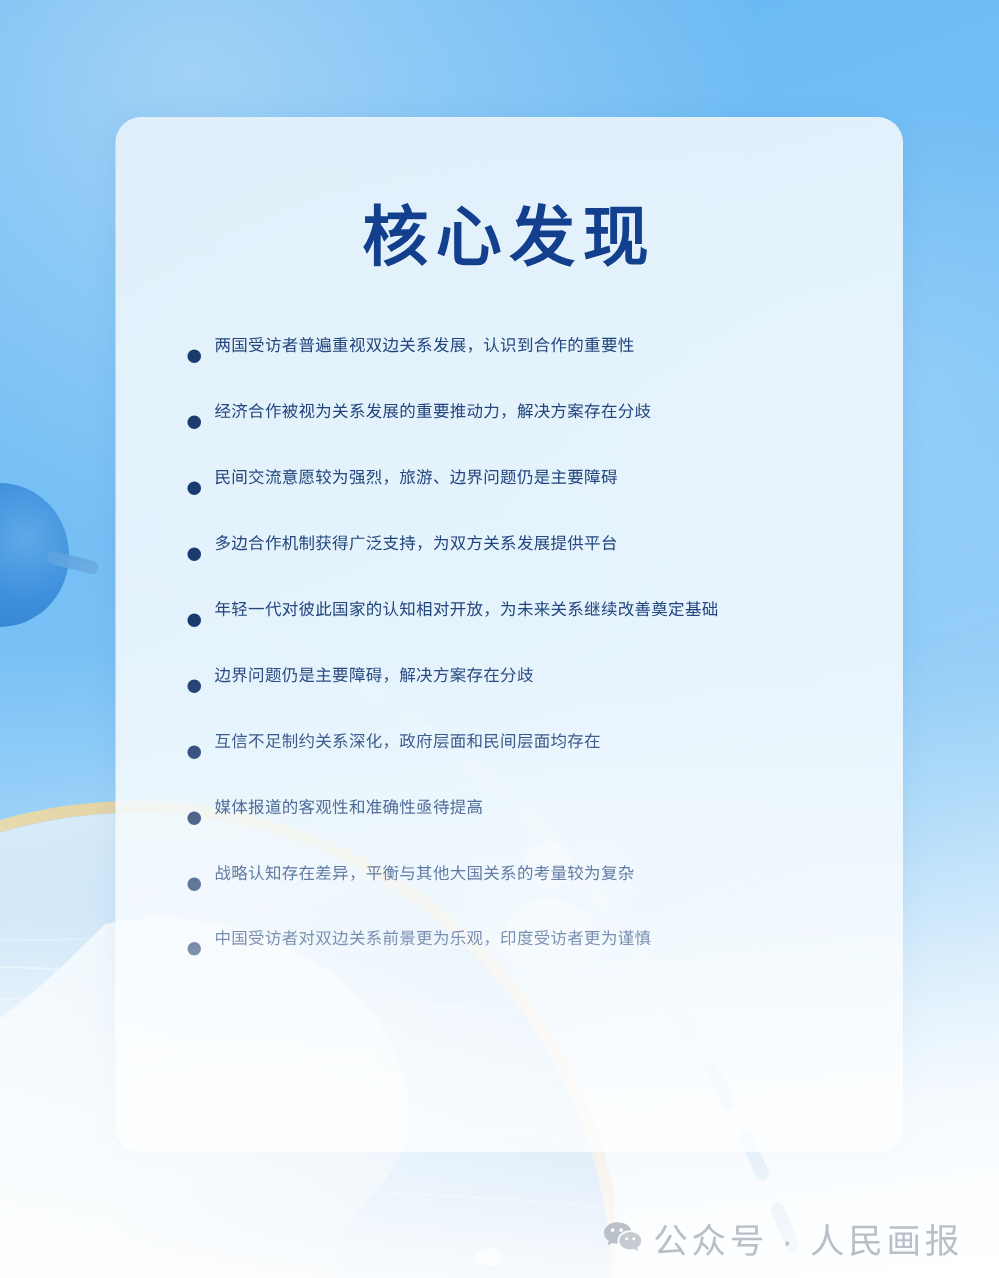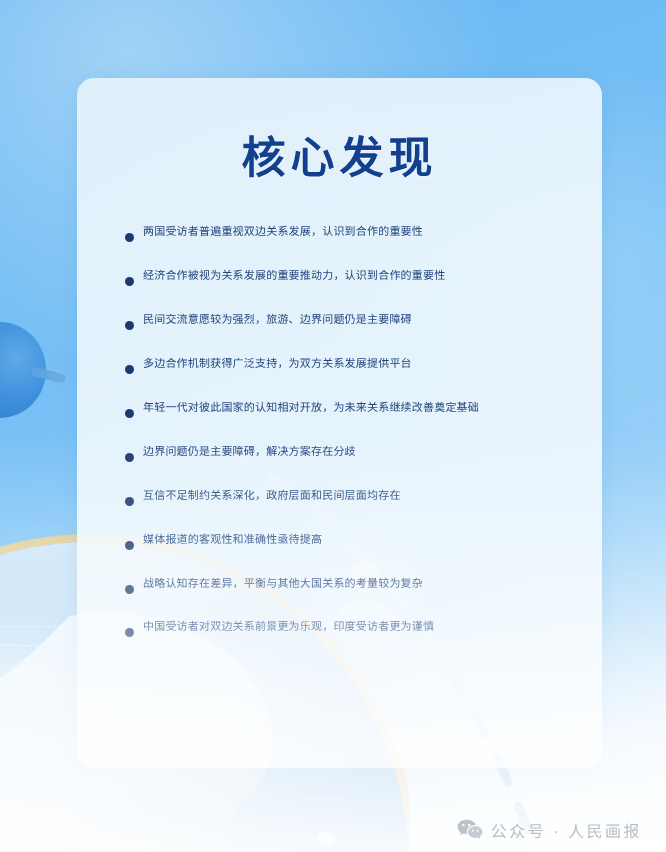--- a/index.html
+++ b/index.html
@@ -153,21 +153,21 @@
   
   .watermark {
     position: absolute;
     right: 24px;
     bottom: 10px;
     display: flex;
     align-items: center;
     gap: 8px;
     color: #b5bcc4;
     font-family: "Liberation Sans", "DejaVu Sans", sans-serif;
-    font-size: 16px;
+    font-size: 23px;
     letter-spacing: 2.5px;
     opacity: 0.95;
   }
   .watermark .wechat-icon { display: block; }
 </style>
 </head>
 <body>
 
 <div id="poster">
 
@@ -286,21 +286,21 @@
 
     <h1 class="card-title">核心发现</h1>
 
     <ul class="bullet-list">
       <li class="bullet-item">
         <span class="dot"></span>
         <span class="txt">两国受访者普遍重视双边关系发展，认识到合作的重要性</span>
       </li>
       <li class="bullet-item">
         <span class="dot"></span>
-        <span class="txt">经济合作被视为关系发展的重要推动力，认识到合作的重要性</span>
+        <span class="txt">经济合作被视为关系发展的重要推动力，解决方案存在分歧</span>
       </li>
       <li class="bullet-item">
         <span class="dot"></span>
         <span class="txt">民间交流意愿较为强烈，旅游、边界问题仍是主要障碍</span>
       </li>
       <li class="bullet-item">
         <span class="dot"></span>
         <span class="txt">多边合作机制获得广泛支持，为双方关系发展提供平台</span>
       </li>
       <li class="bullet-item">

